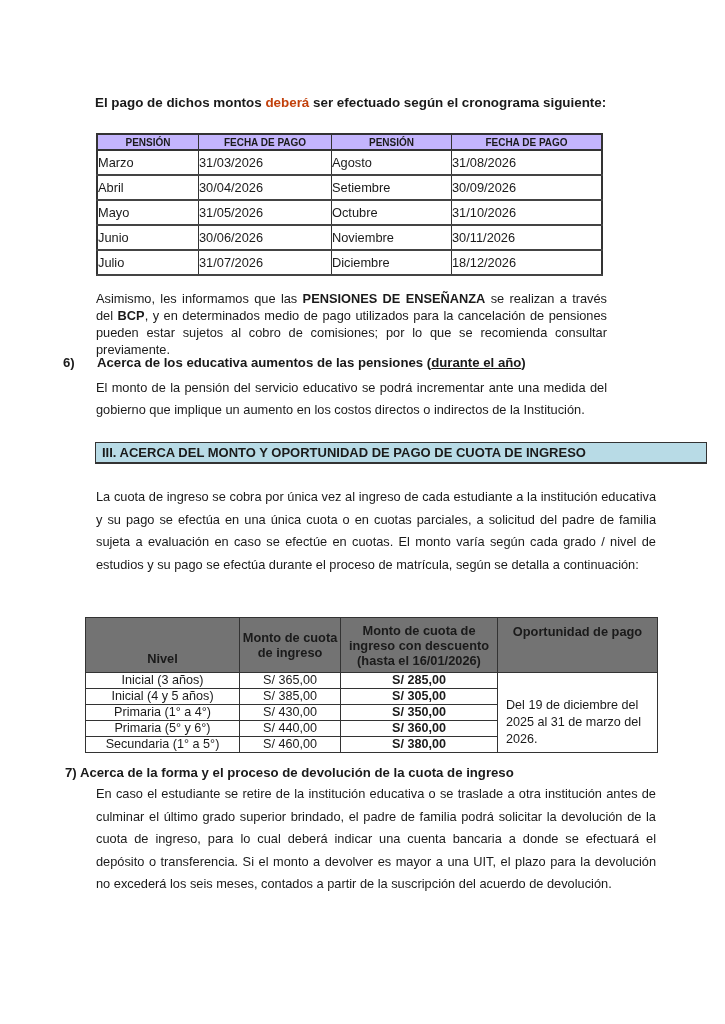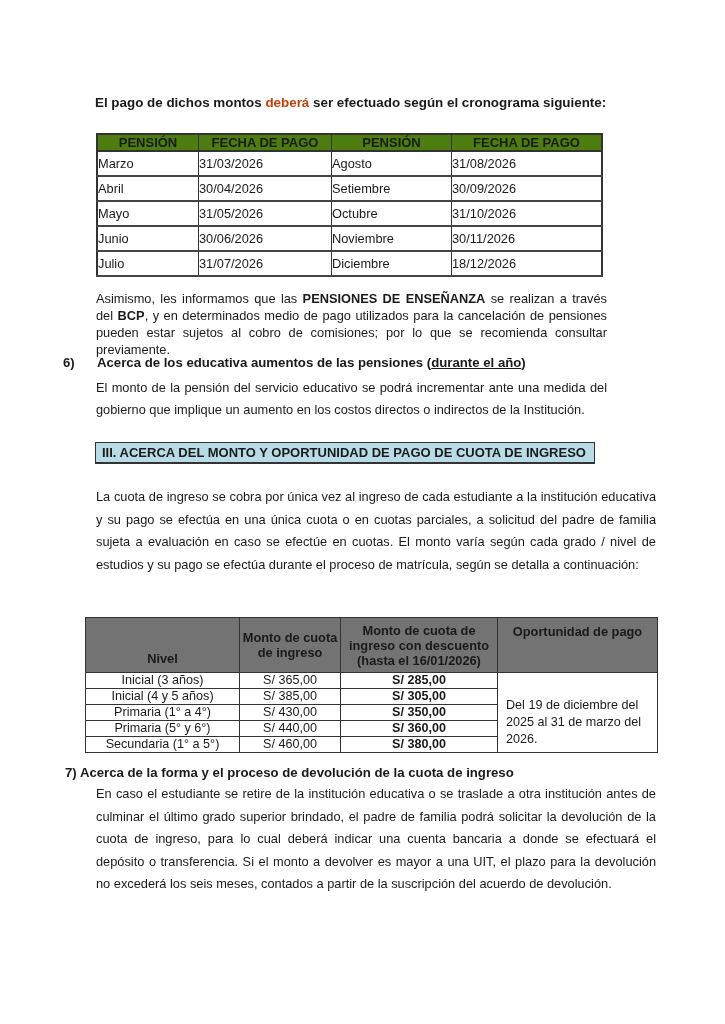--- a/index.html
+++ b/index.html
@@ -4,31 +4,31 @@
 <style>
   html, body { margin:0; padding:0; background:#ffffff; }
   body { width:725px; height:1024px; position:relative; overflow:hidden;
          font-family:"Liberation Sans", sans-serif; color:#1a1a1a; }
   .abs { position:absolute; }
   .intro { left:95px; top:95px; font-size:13.4px; font-weight:bold; }
   .intro .accent { color:#c2410c; font-weight:bold; }
 
   table { border-collapse:collapse; }
   .sched { position:absolute; left:96px; top:133px; width:507px; border:2px solid #333; }
-  .sched th { background:#4d7c0f; font-size:13px; font-weight:bold; height:14px; padding:0; border:1px solid #333; border-bottom:2px solid #333; }
+  .sched th { background:#c4b5fd; font-size:10px; font-weight:bold; height:14px; padding:0; border:1px solid #333; border-bottom:2px solid #333; }
   .sched td { font-size:12.8px; border:1px solid #333; padding:0; height:23px; border-bottom:2px solid #444; }
 
   .para { font-size:12.8px; line-height:17px; text-align:justify; }
   .p1 { left:96px; top:290px; width:511px; }
   .h6 { left:63px; top:355px; font-size:13.2px; font-weight:bold; }
   .h6 .num { display:inline-block; width:34px; }
   .h6 u { text-decoration:underline; }
   .p2 { left:96px; top:377px; width:511px; line-height:22px; }
 
-  .section { left:95px; top:442px; width:500px; height:22px; background:#b8dbe6; border:1px solid #333; border-bottom:2px solid #333; box-sizing:border-box; font-size:13px; font-weight:bold; padding-left:6px; line-height:20px; }
+  .section { left:95px; top:442px; width:612px; height:22px; background:#b8dbe6; border:1px solid #333; border-bottom:2px solid #333; box-sizing:border-box; font-size:13px; font-weight:bold; padding-left:6px; line-height:20px; }
 
   .p3 { left:96px; top:486px; width:560px; line-height:22.5px; }
 
   .cuota { position:absolute; left:85px; top:617px; width:573px; border:1px solid #333; }
   .cuota th { background:#737373; font-size:12.8px; font-weight:bold; line-height:15px; border:1px solid #333; padding:0; height:48px; }
   .cuota td { font-size:12.6px; text-align:center; border:1px solid #333; padding:0; height:15px; line-height:15px; }
   .cuota td.b { font-weight:bold;text-align:center; }
   .cuota td.op { text-align:left; padding-left:8px; line-height:17px; vertical-align:middle; padding-top:20px; }
 
   .h7 { left:65px; top:765px; font-size:13.2px; font-weight:bold; }

